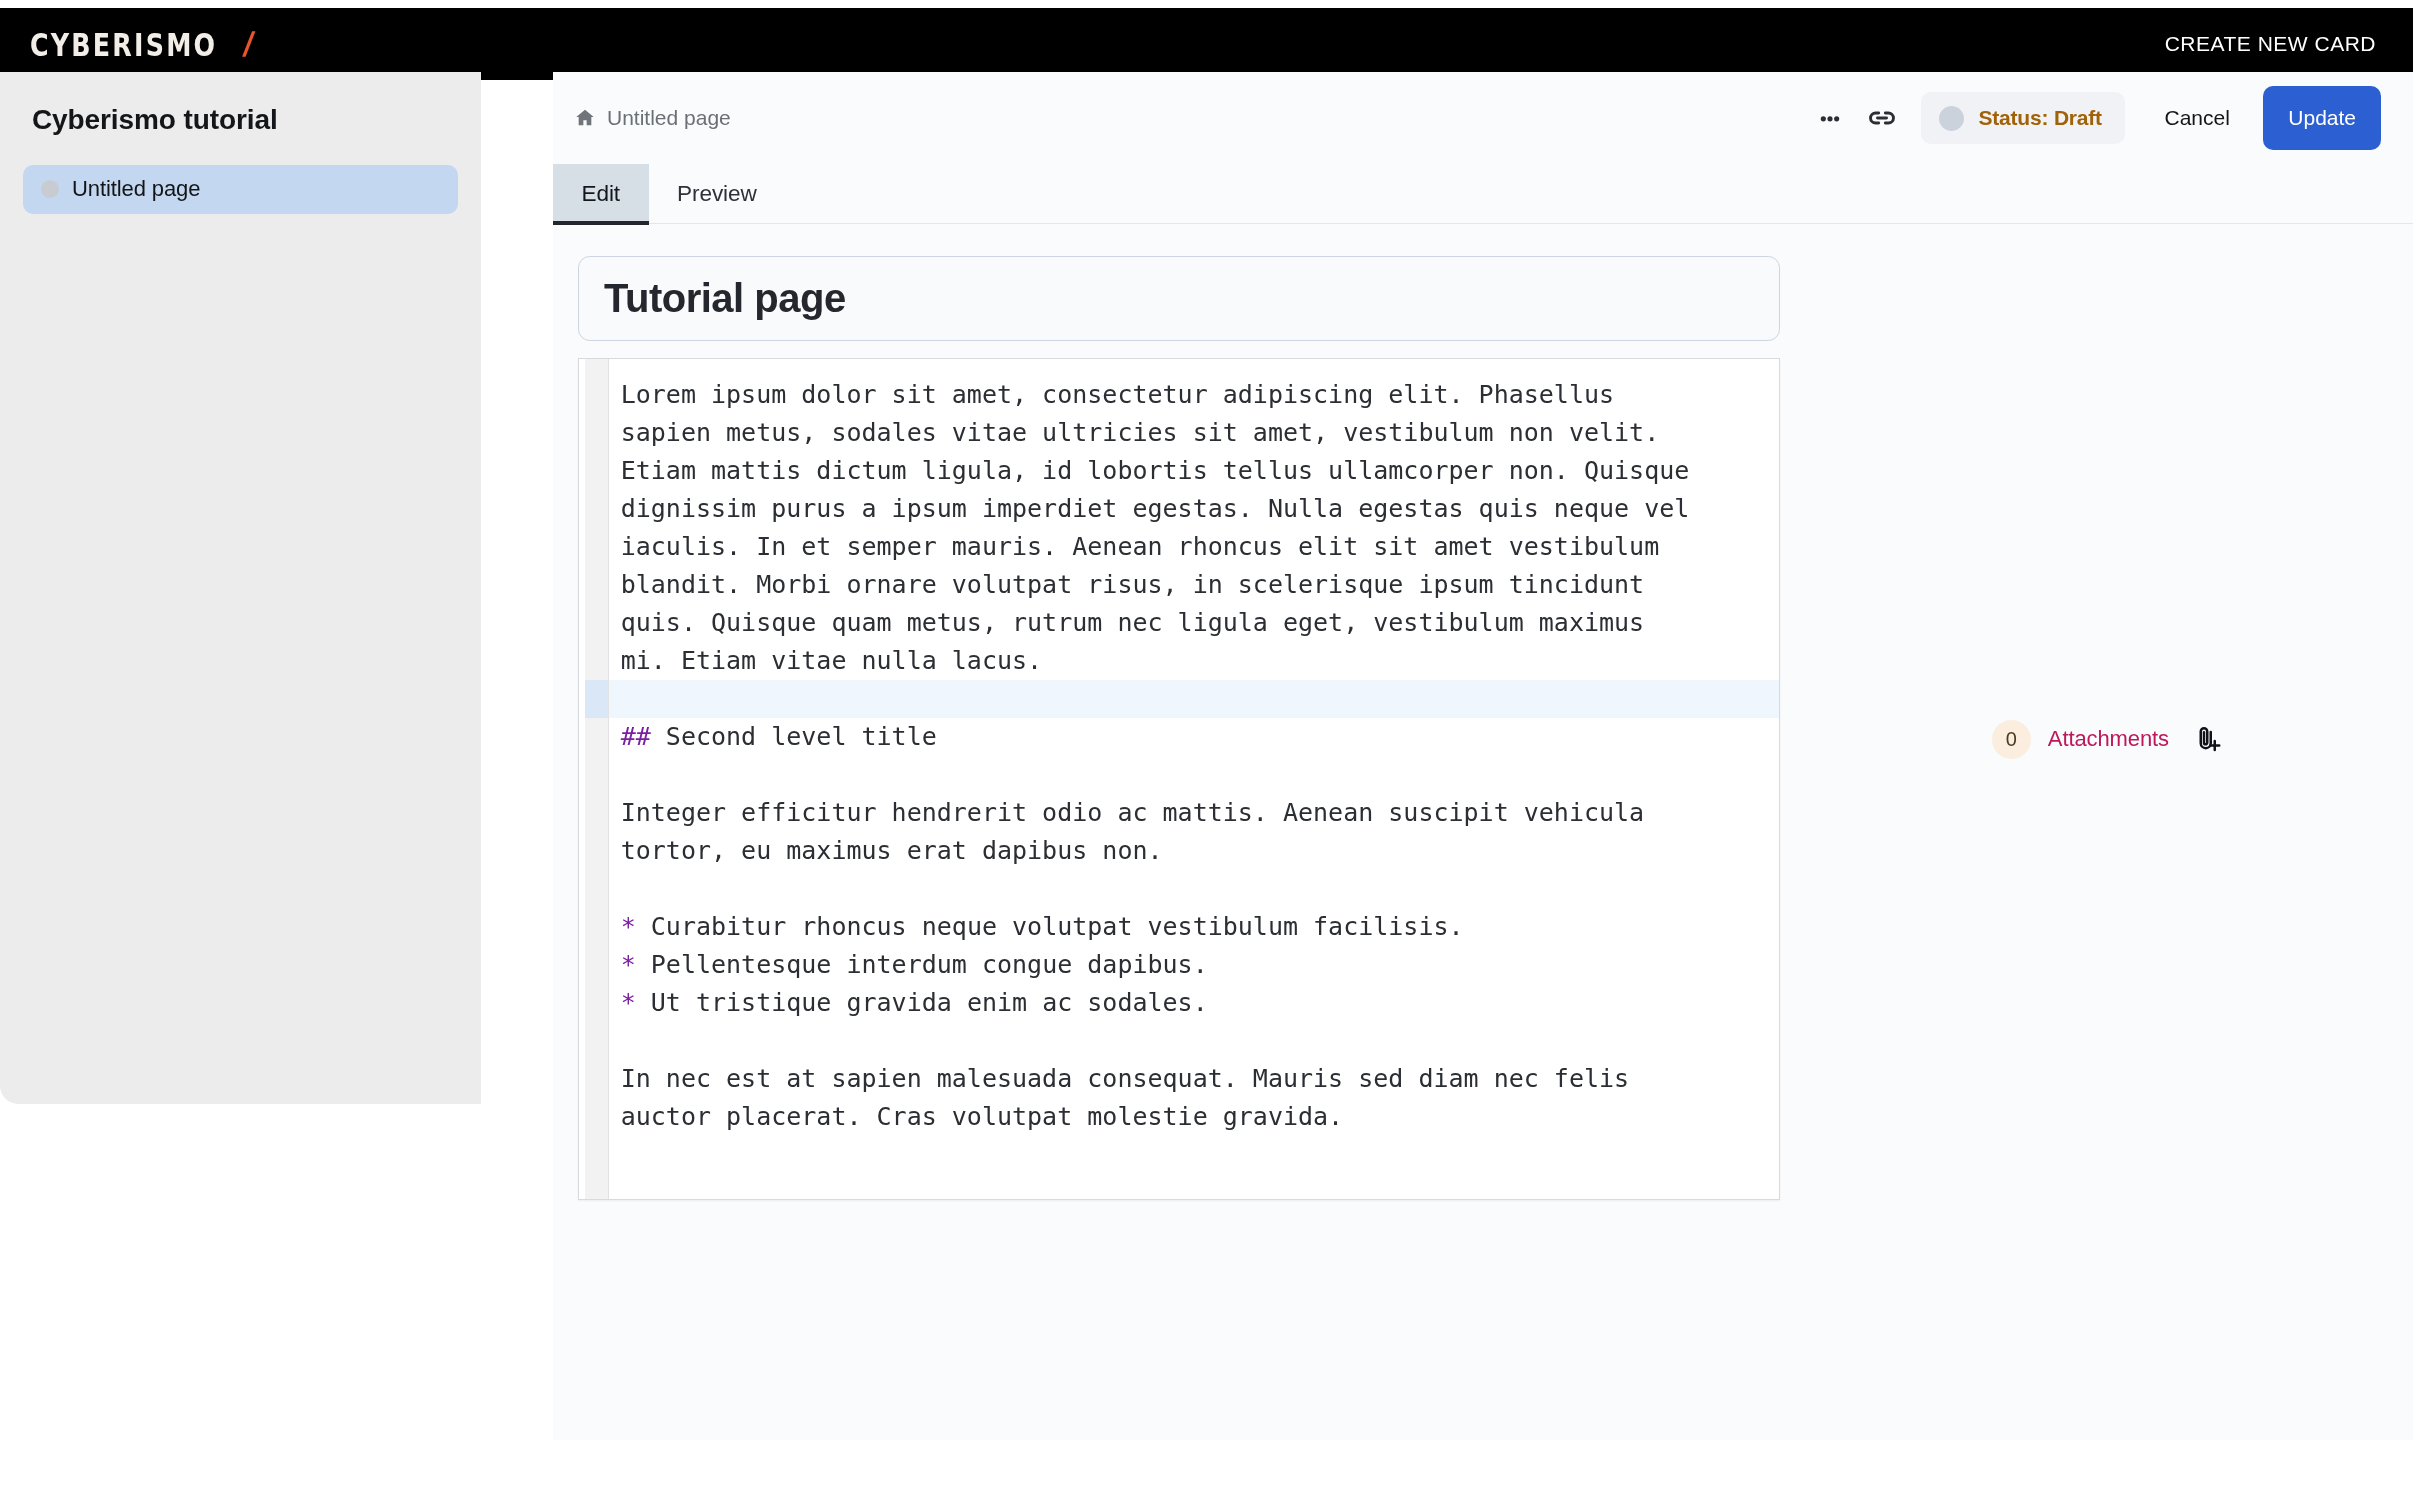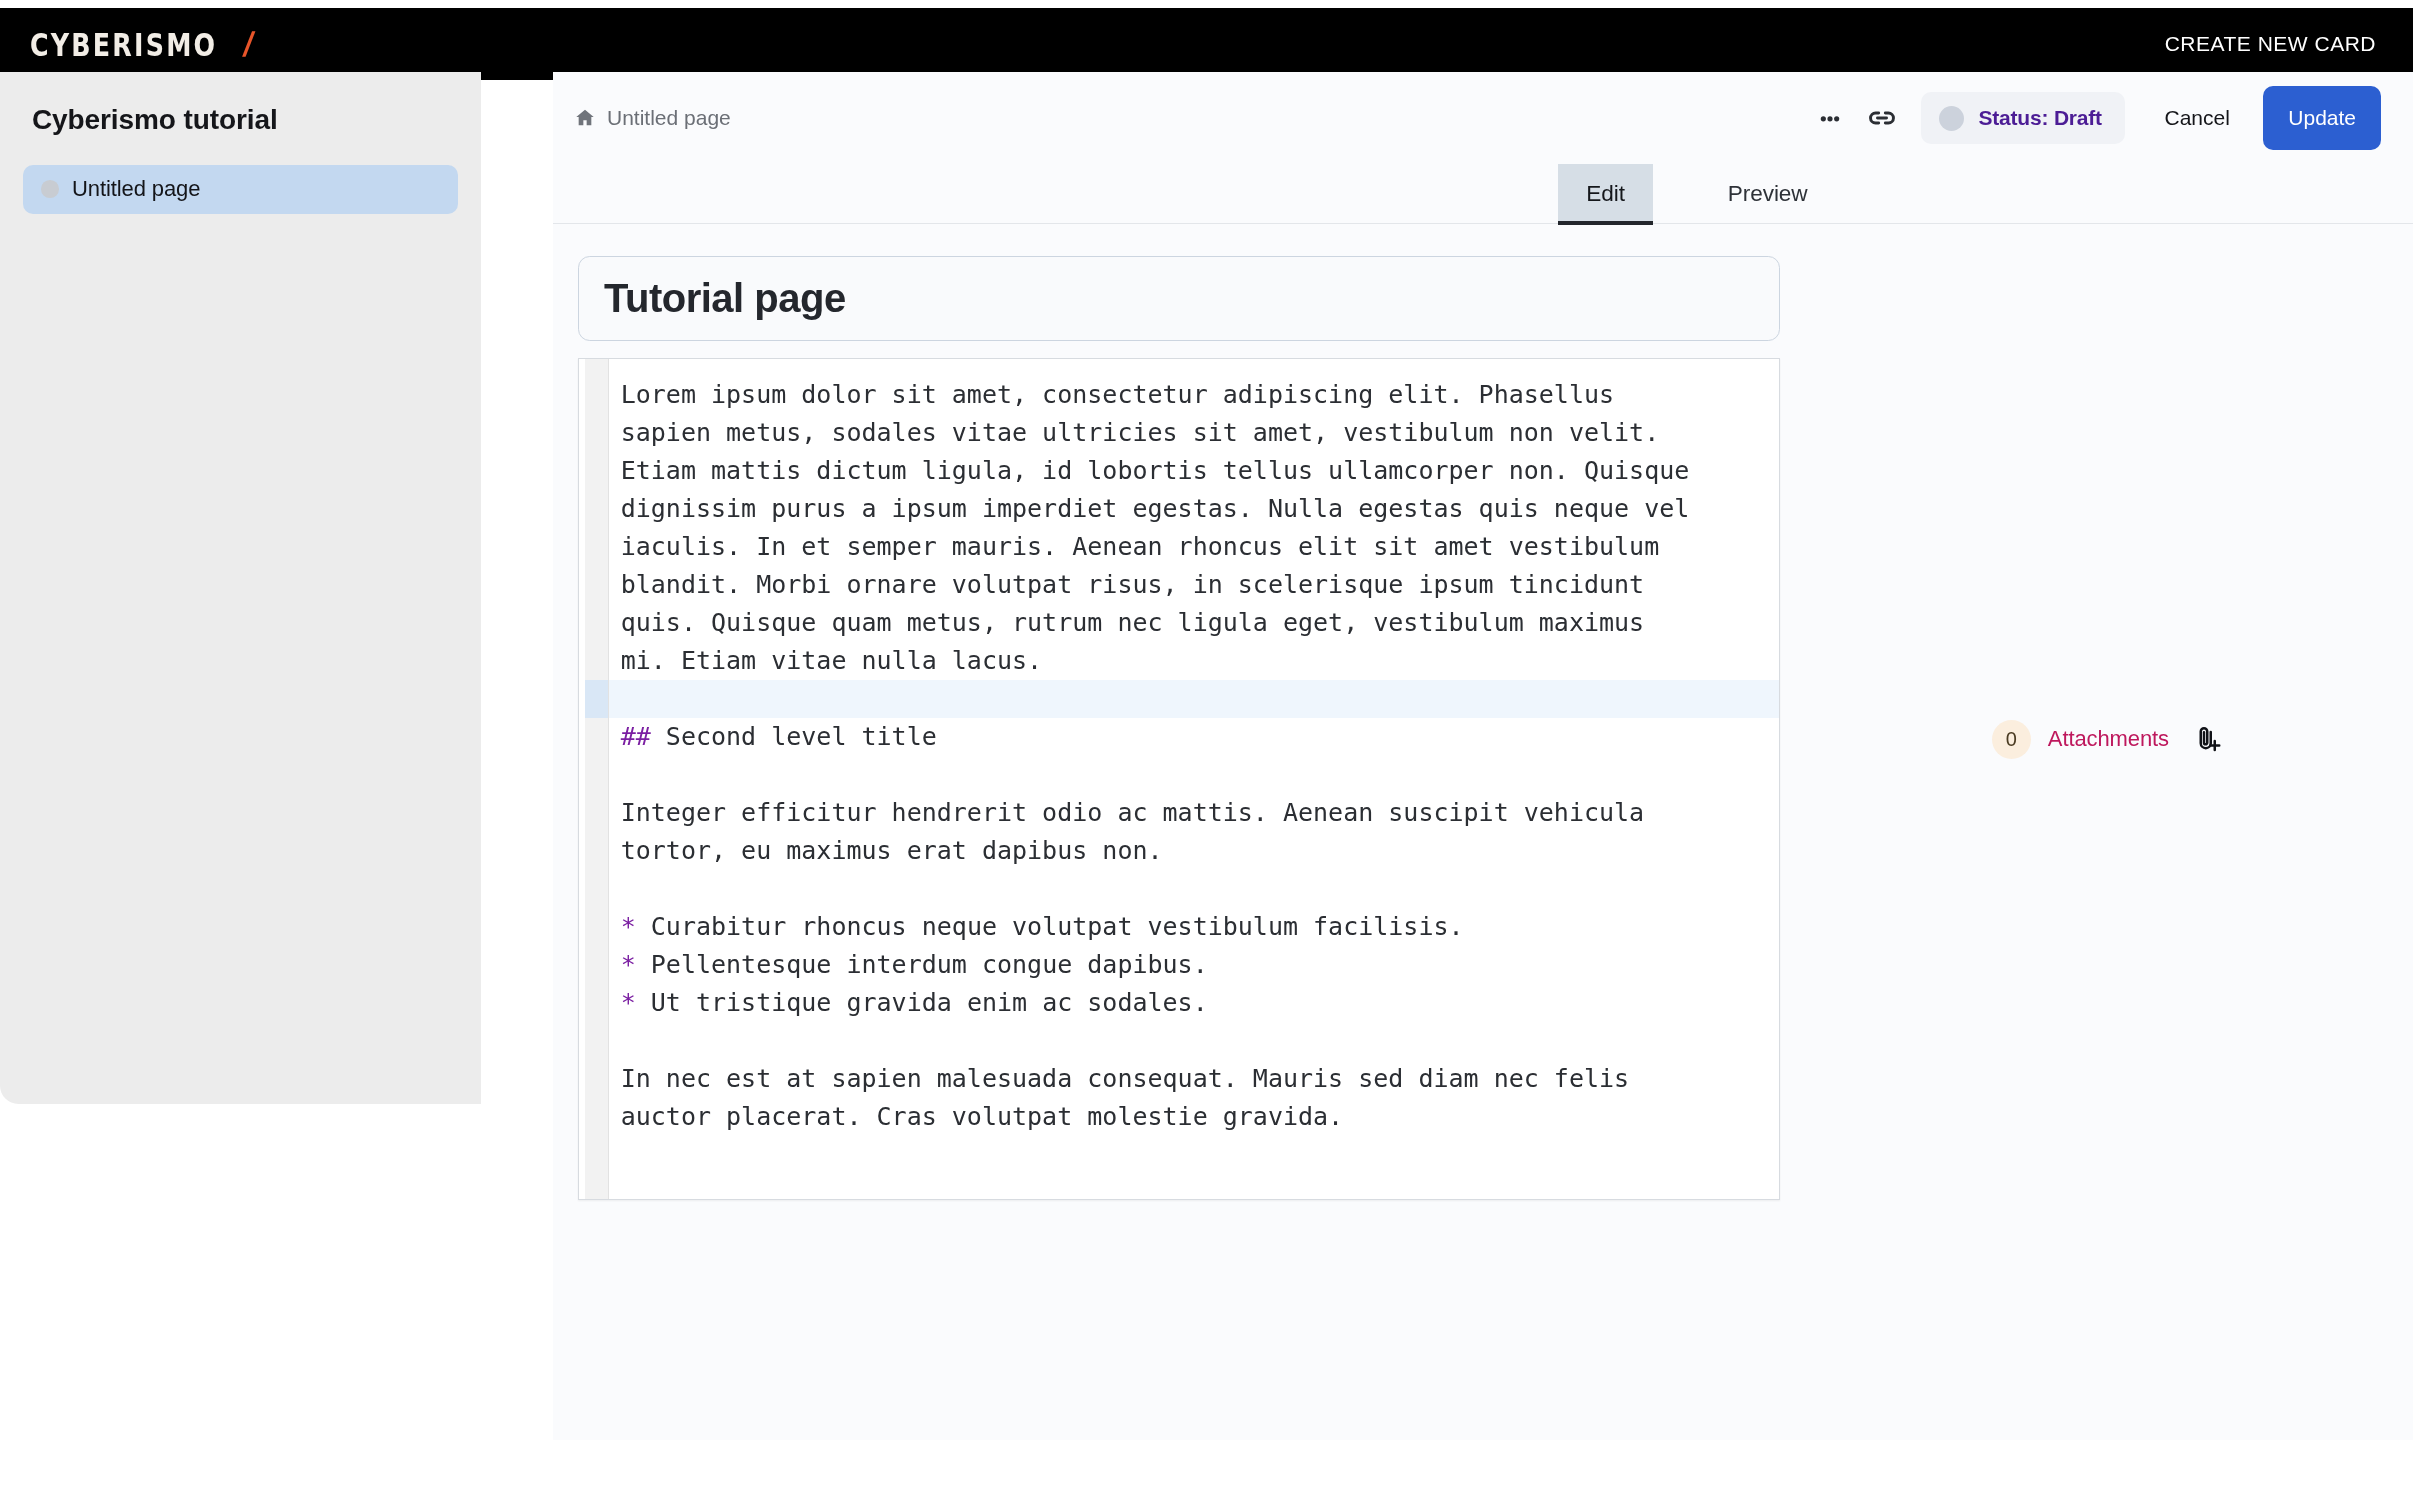--- a/index.html
+++ b/index.html
@@ -153,21 +153,21 @@
     cursor: pointer;
   }
   #status-chip .st-dot {
     width: 25px; height: 25px;
     border-radius: 50%;
     background: #ccd2dc;
   }
   #status-chip .st-label {
     font-size: 21px;
     font-weight: 700;
-    color: #4c1d95;
+    color: #a16207;
     letter-spacing: -0.2px;
   }
   #cancel-btn {
     background: none; border: none; cursor: pointer;
     font-family: "Liberation Sans", sans-serif;
     font-size: 21px;
     color: #15161a;
     font-weight: 400;
     padding: 0 25px;
     margin-left: 15px;
@@ -187,23 +187,21 @@
     margin-left: 8.4px;
   }
 
   
   #tabs-row {
     position: relative;
     height: 60px;
     border-bottom: 1.7px solid #e3e6ea;
     display: flex;
     align-items: stretch;
-    justify-content: flex-end;
     padding-right: 577px;
-    gap: 46px;
   }
   .tab {
     display: flex; align-items: center; justify-content: center;
     padding: 0 28.5px;
     font-size: 22.6px;
     color: #2e3238;
     background: none;
     border: none;
     cursor: pointer;
     font-family: "Liberation Sans", sans-serif;

